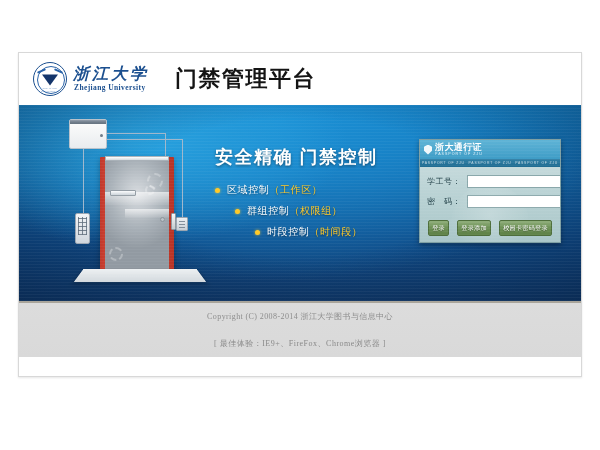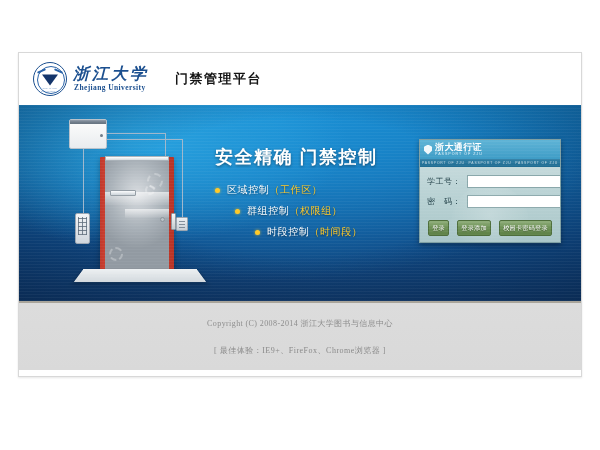--- a/index.html
+++ b/index.html
@@ -66,21 +66,21 @@
   }
   .uni-en {
     font-family: "Liberation Serif", serif;
     font-size: 7.5px; font-weight: 700;
     color: #1b4f8f; letter-spacing: 0.4px;
     margin-left: 7px; margin-top: 1px;
   }
   .brand-text { display: flex; flex-direction: column; }
   #platform-title {
     margin-left: 26px;
-    font-size: 13px; font-weight: 700;
+    font-size: 22px; font-weight: 700;
     color: #141414; letter-spacing: 1.5px;
   }
 
   
   #banner {
     position: relative;
     height: 196px;
     background:
       radial-gradient(ellipse 62% 86% at 20% 18%, #29a3e0 0%, rgba(41,163,224,0) 62%),
       radial-gradient(ellipse 90% 120% at 46% 10%, #1b8fd4 0%, rgba(27,143,212,0) 66%),
@@ -282,21 +282,21 @@
     letter-spacing: 0.2px;
     padding: 2.5px 3px;
     white-space: nowrap;
     cursor: pointer;
     font-family: "Liberation Sans", sans-serif;
     text-shadow: 0 1px 1px rgba(0,0,0,0.4);
   }
 
   
   #footer {
-    height: 69px;
+    height: 56px;
     background: linear-gradient(180deg,#dcdcdc 0%,#d9d9d9 100%);
     border-top: 2px solid #a9a59b;
     display: flex; flex-direction: column;
     align-items: center; justify-content: center;
   }
   .foot-line {
     font-family: "Liberation Serif", serif;
     font-size: 8px; color: #8d8d8d; letter-spacing: 0.4px;
   }
   #foot-copyright { margin-bottom: 16px; }

